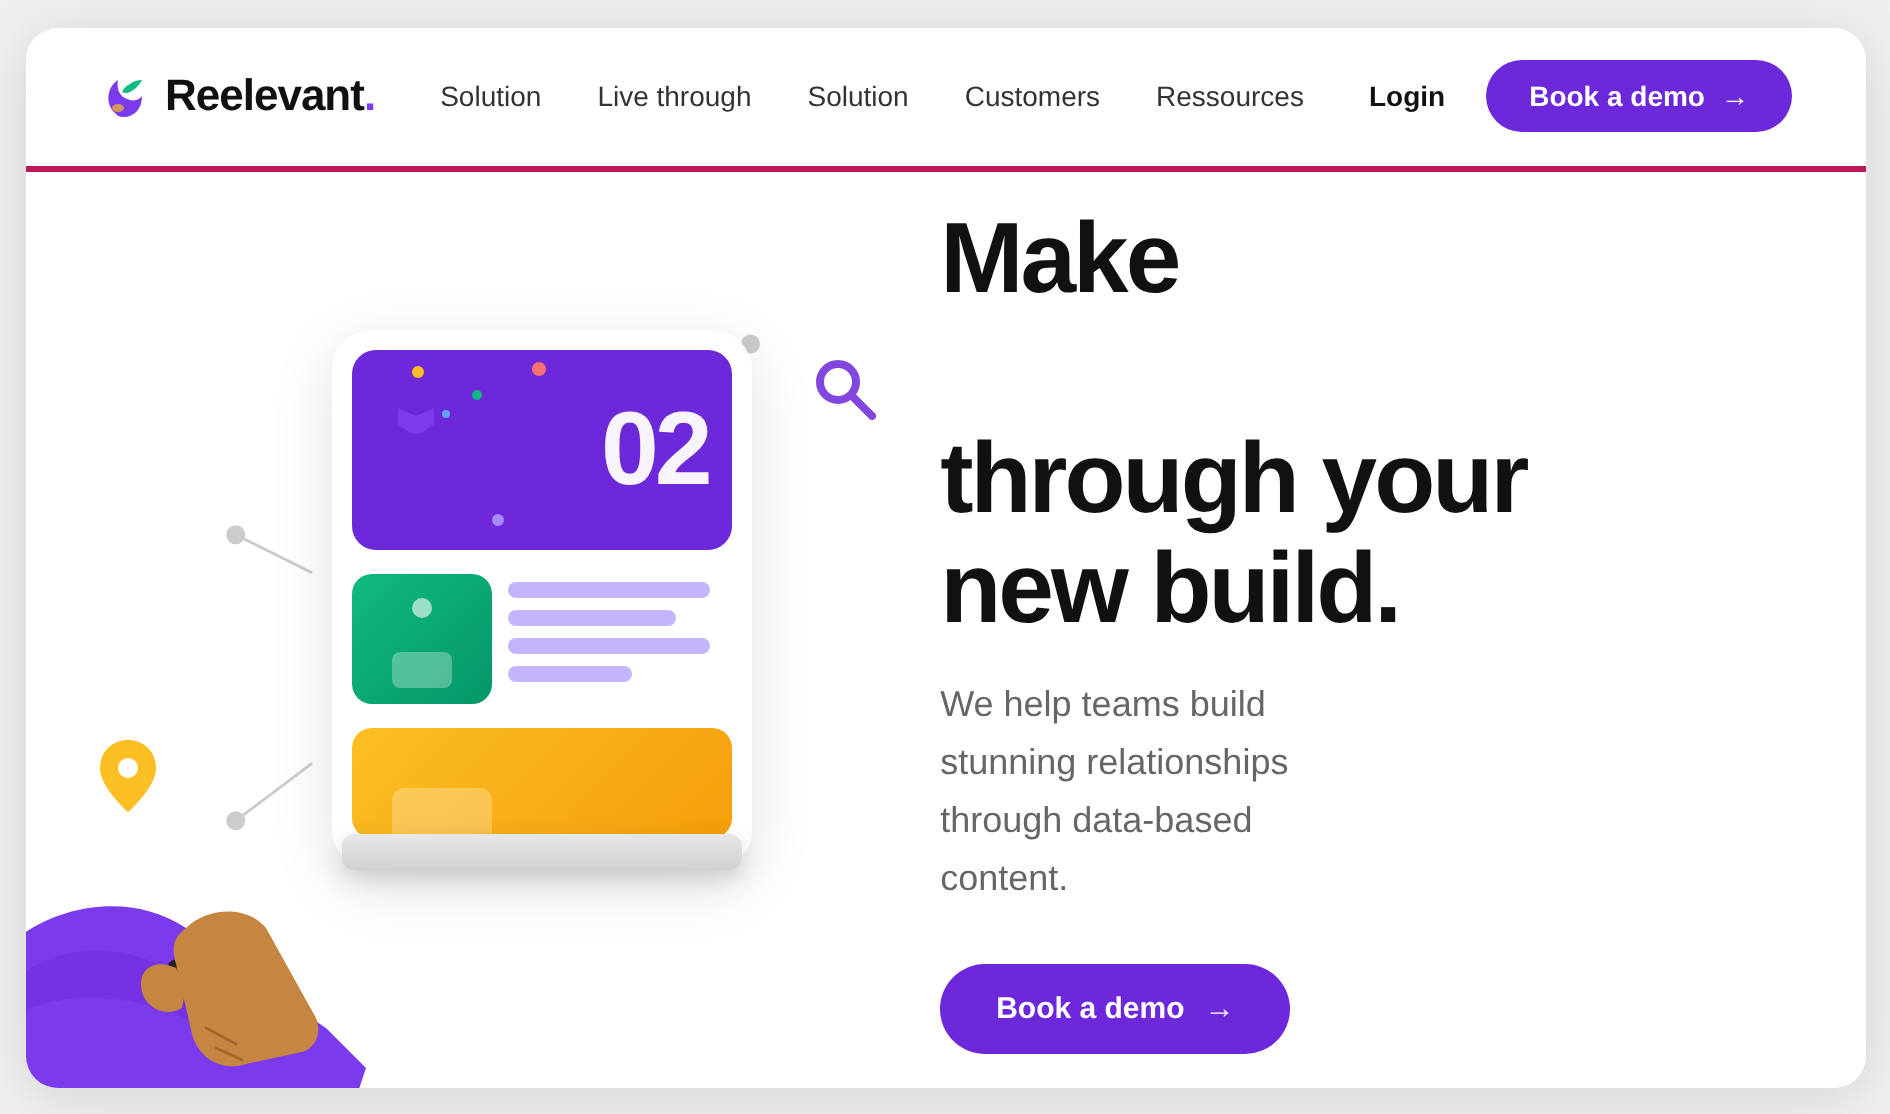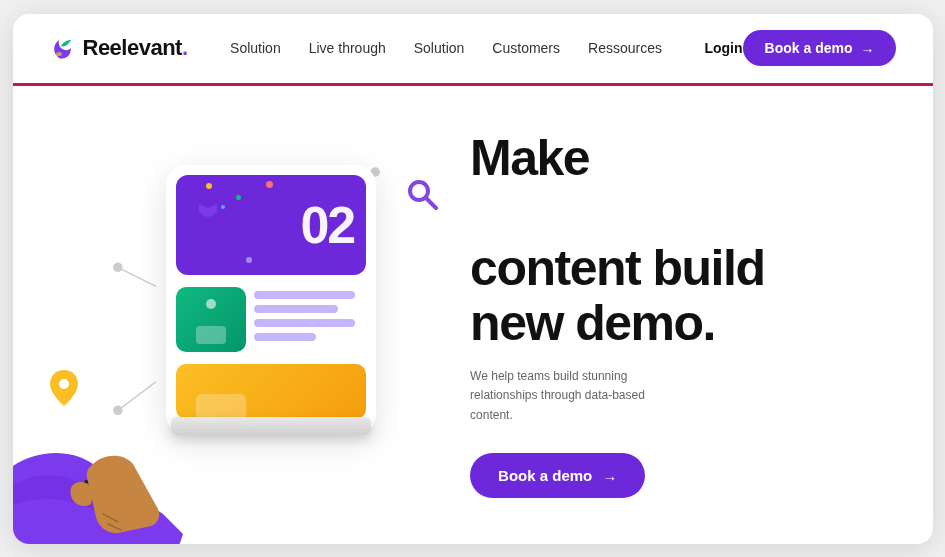--- a/index.html
+++ b/index.html
@@ -57,20 +57,21 @@
     }
     .nav-link {
       font-size: 14px;
       color: #333;
       text-decoration: none;
       cursor: pointer;
     }
     .nav-actions {
       display: flex;
       align-items: center;
+      gap: 20px;
     }
     .login-btn {
       font-size: 14px;
       font-weight: 600;
       color: #111;
       cursor: pointer;
       background: none;
       border: none;
     }
     .demo-btn {
@@ -287,21 +288,21 @@
       font-weight: 800;
       color: #111;
       line-height: 1.1;
       letter-spacing: -1.5px;
       margin-bottom: 16px;
     }
     .headline-dot {
       color: #111;
     }
     .hero-sub {
-      font-size: 12px;
+      font-size: 18px;
       color: #666;
       line-height: 1.6;
       max-width: 200px;
       margin-bottom: 28px;
     }
     .hero-demo-btn {
       background: #6d28d9;
       color: #fff;
       border: none;
       border-radius: 50px;
@@ -438,22 +439,22 @@
           <path d="M105 150 L118 156" stroke="#a0692e" stroke-width="1.5" stroke-linecap="round"></path>
         </svg>
       </div>
 
     </div>
 
     <div class="hero-text">
       <h1 class="hero-headline">
         <span>Make</span><br>
         <br>
-        <span>content build</span><br>
-        <span>new demo</span><span class="headline-dot">.</span>
+        <span>through your</span><br>
+        <span>new build</span><span class="headline-dot">.</span>
       </h1>
       <p class="hero-sub">We help teams build stunning relationships through data-based content.</p>
       <button class="hero-demo-btn">
         <span>Book a demo</span>
         <span>→</span>
       </button>
     </div>
 
   </section>
 </div>

